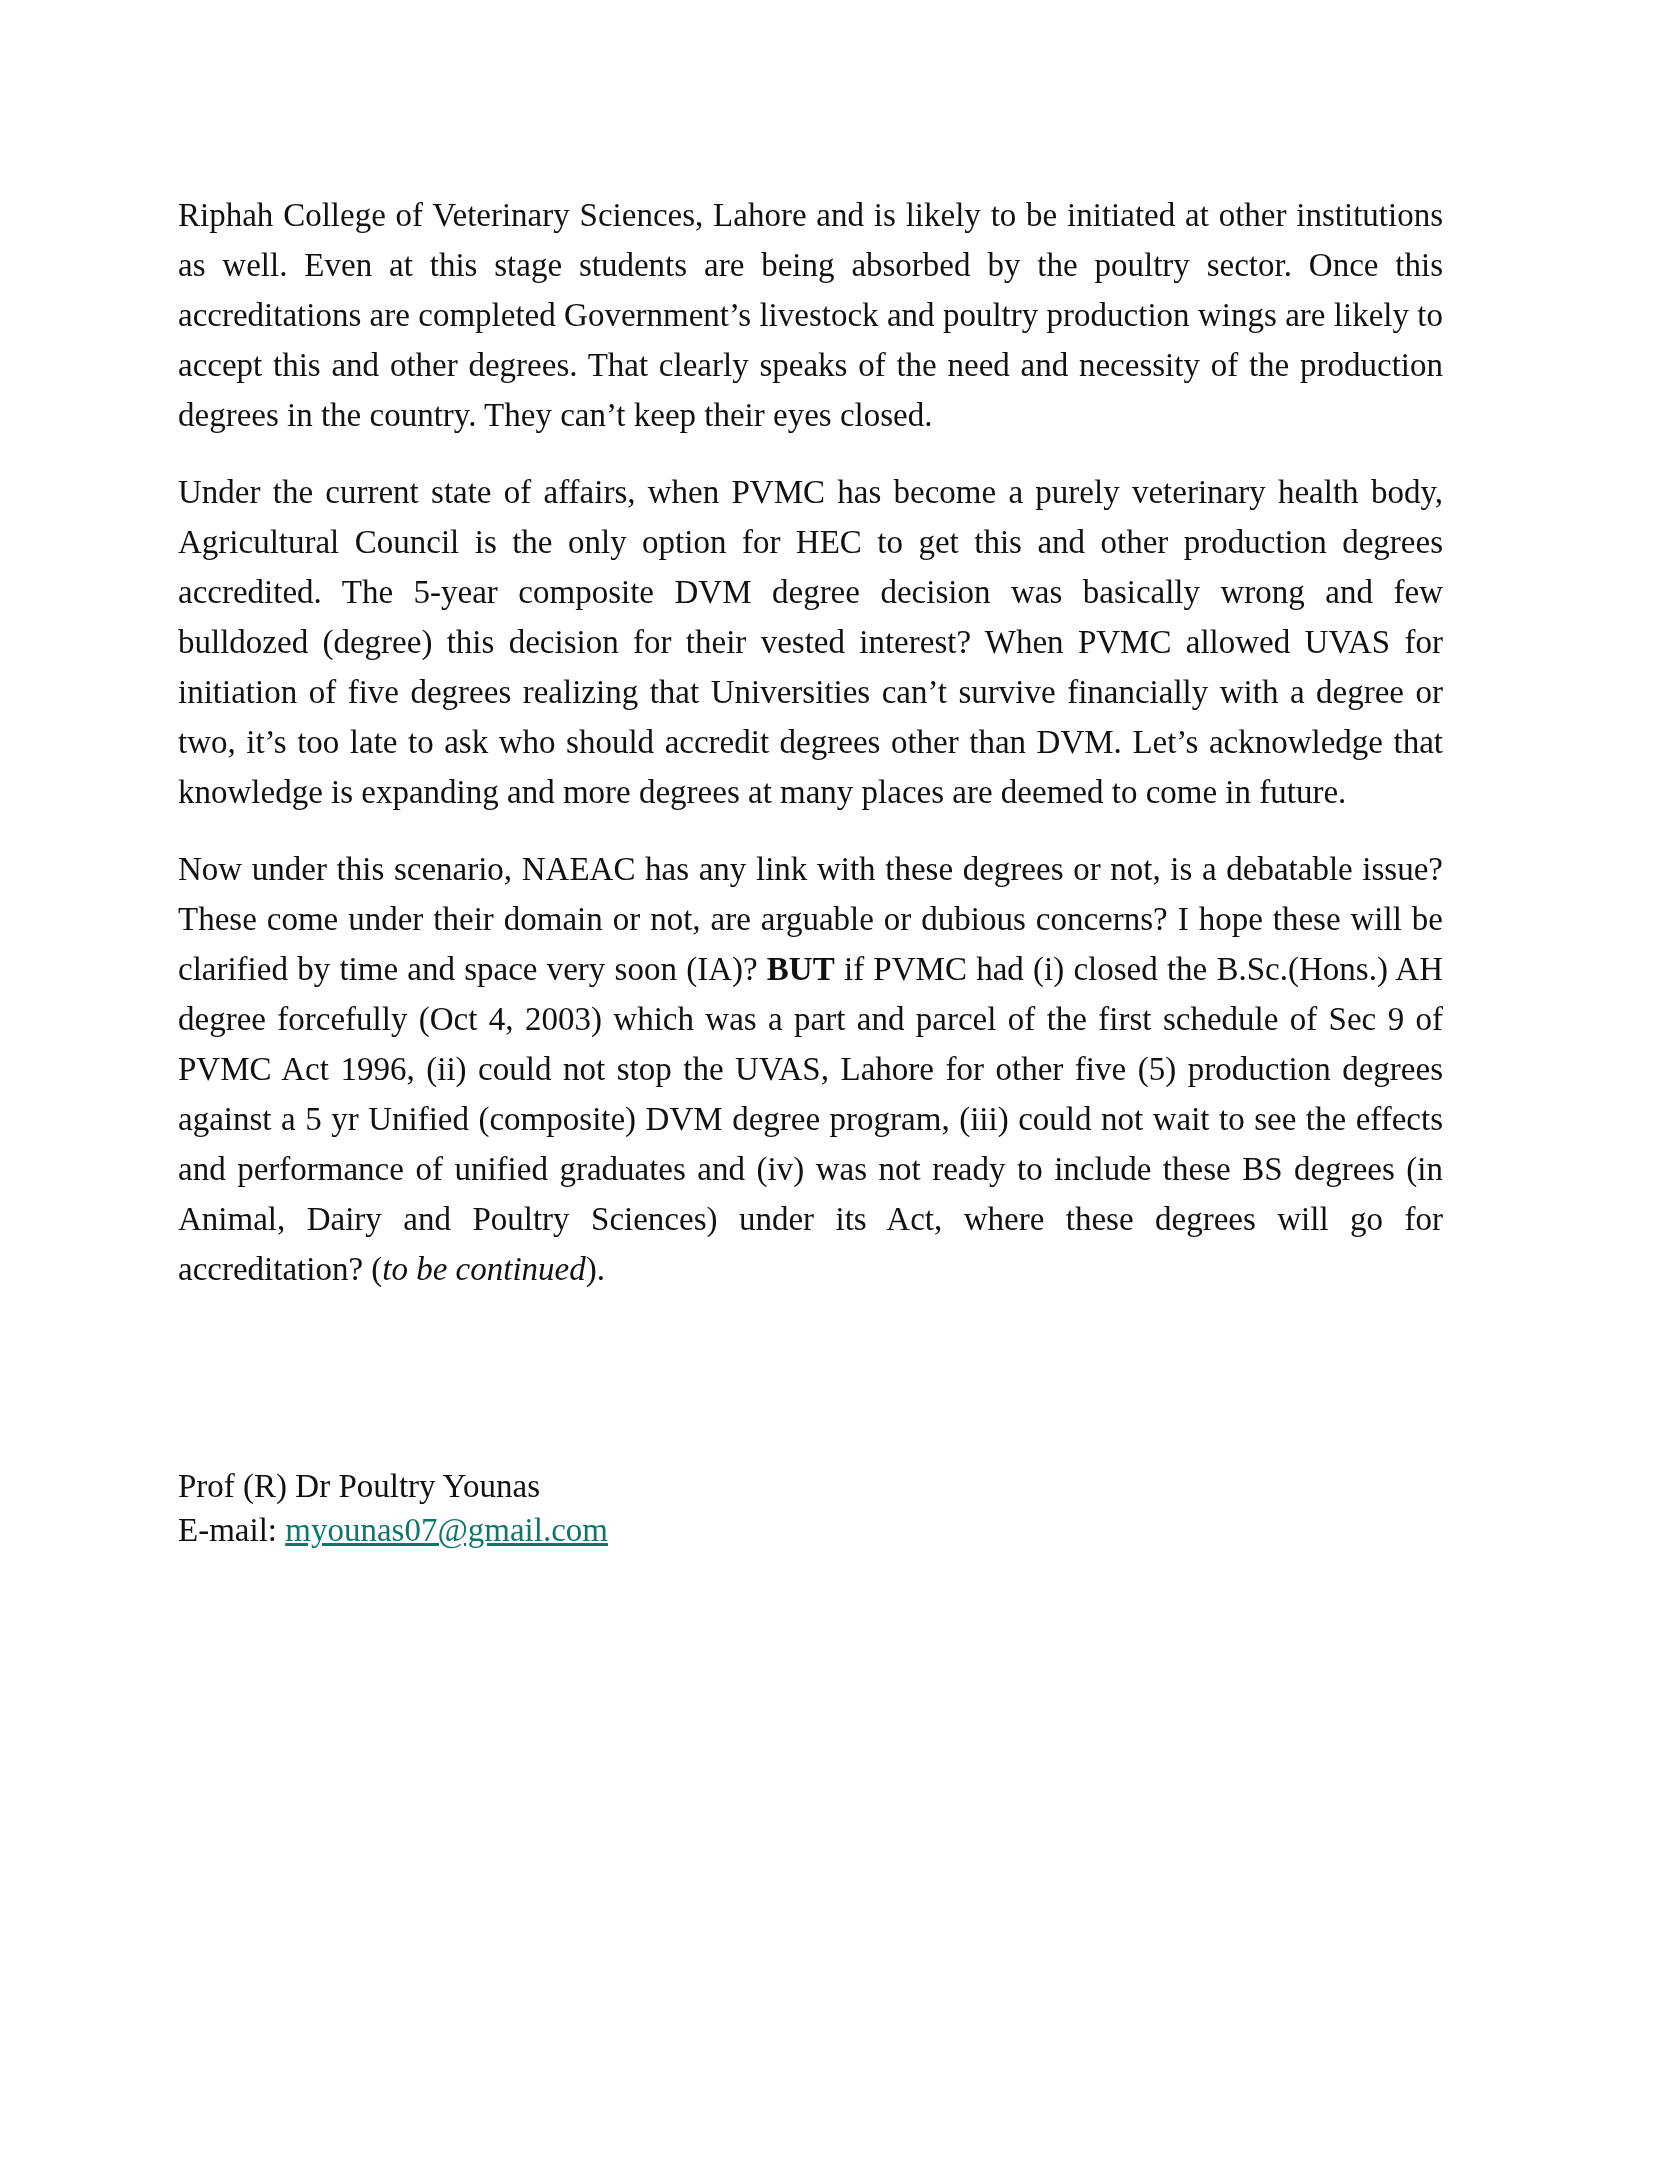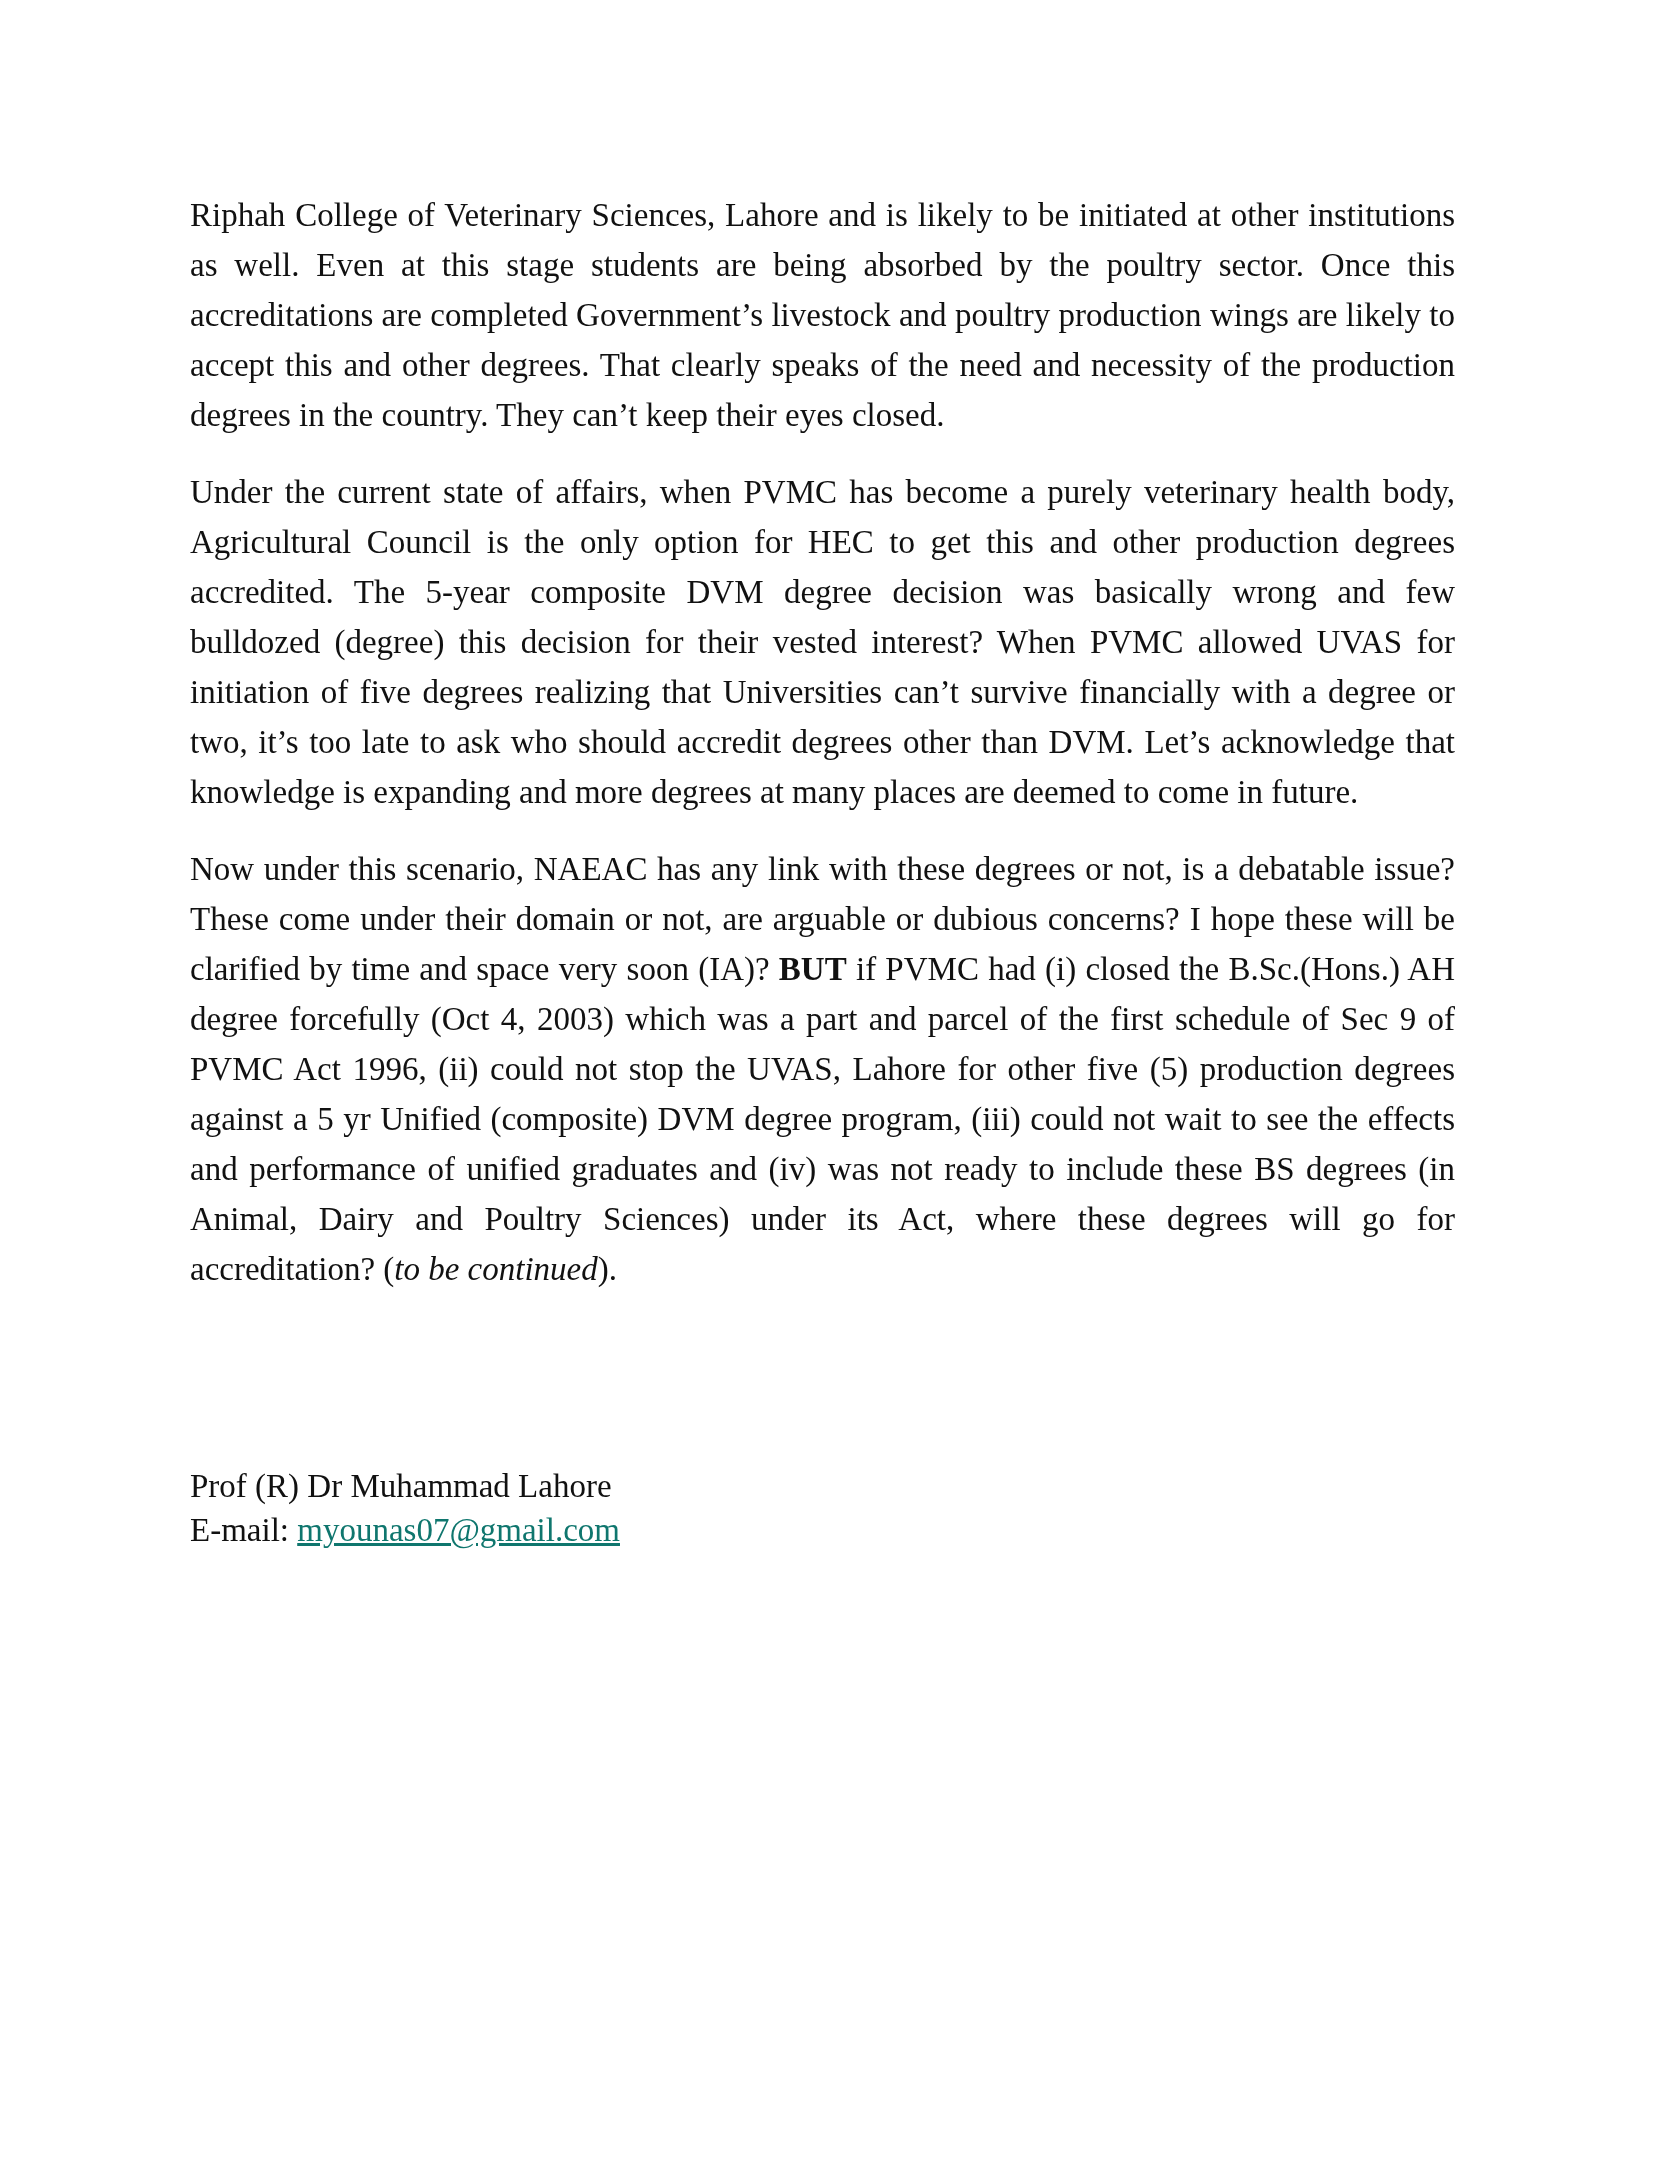--- a/index.html
+++ b/index.html
@@ -1,19 +1,19 @@
 <!DOCTYPE html>
 <html><head>
 <meta charset="utf-8">
 <style>
   html, body { margin: 0; padding: 0; background: #ffffff; }
   body { width: 1669px; height: 2160px; position: relative; overflow: hidden; }
   .page {
     position: absolute;
-    left: 190px;
+    left: 178px;
     top: 190px;
     width: 1265px;
     font-family: "Liberation Serif", serif;
     font-size: 33px;
     line-height: 50px;
     color: #111111;
   }
   .para {
     margin: 0 0 27px 0;
     text-align: justify;
@@ -29,16 +29,16 @@
 </style>
 </head>
 <body>
 
 <div class="page">
   <p class="para">Riphah College of Veterinary Sciences, Lahore and is likely to be initiated at other institutions as well. Even at this stage students are being absorbed by the poultry sector. Once this accreditations are completed Government’s livestock and poultry production wings are likely to accept this and other degrees. That clearly speaks of the need and necessity of the production degrees in the country. They can’t keep their eyes closed.</p>
   <p class="para">Under the current state of affairs, when PVMC has become a purely veterinary health body, Agricultural Council is the only option for HEC to get this and other production degrees accredited. The 5-year composite DVM degree decision was basically wrong and few bulldozed (degree) this decision for their vested interest? When PVMC allowed UVAS for initiation of five degrees realizing that Universities can’t survive financially with a degree or two, it’s too late to ask who should accredit degrees other than DVM. Let’s acknowledge that knowledge is expanding and more degrees at many places are deemed to come in future.</p>
   <p class="para"><span>Now under this scenario, NAEAC has any link with these degrees or not, is a debatable issue? These come under their domain or not, are arguable or dubious concerns? I hope these will be clarified by time and space very soon (IA)? </span><b>BUT</b><span> if PVMC had (i) closed the B.Sc.(Hons.) AH degree forcefully (Oct 4, 2003) which was a part and parcel of the first schedule of Sec 9 of PVMC Act 1996, (ii) could not stop the UVAS, Lahore for other five (5) production degrees against a 5 yr Unified (composite) DVM degree program, (iii) could not wait to see the effects and performance of unified graduates and (iv) was not ready to include these BS degrees (in Animal, Dairy and Poultry Sciences) under its Act, where these degrees will go for accreditation? (</span><i>to be continued</i><span>).</span></p>
 
   <div class="sig">
-    <div>Prof (R) Dr Muhammad Lahore</div>
+    <div>Prof (R) Dr Poultry Younas</div>
     <div><span>E-mail: </span><a class="email-link" href="mailto:myounas07@gmail.com">myounas07@gmail.com</a></div>
   </div>
 </div>
 
 </body></html>

